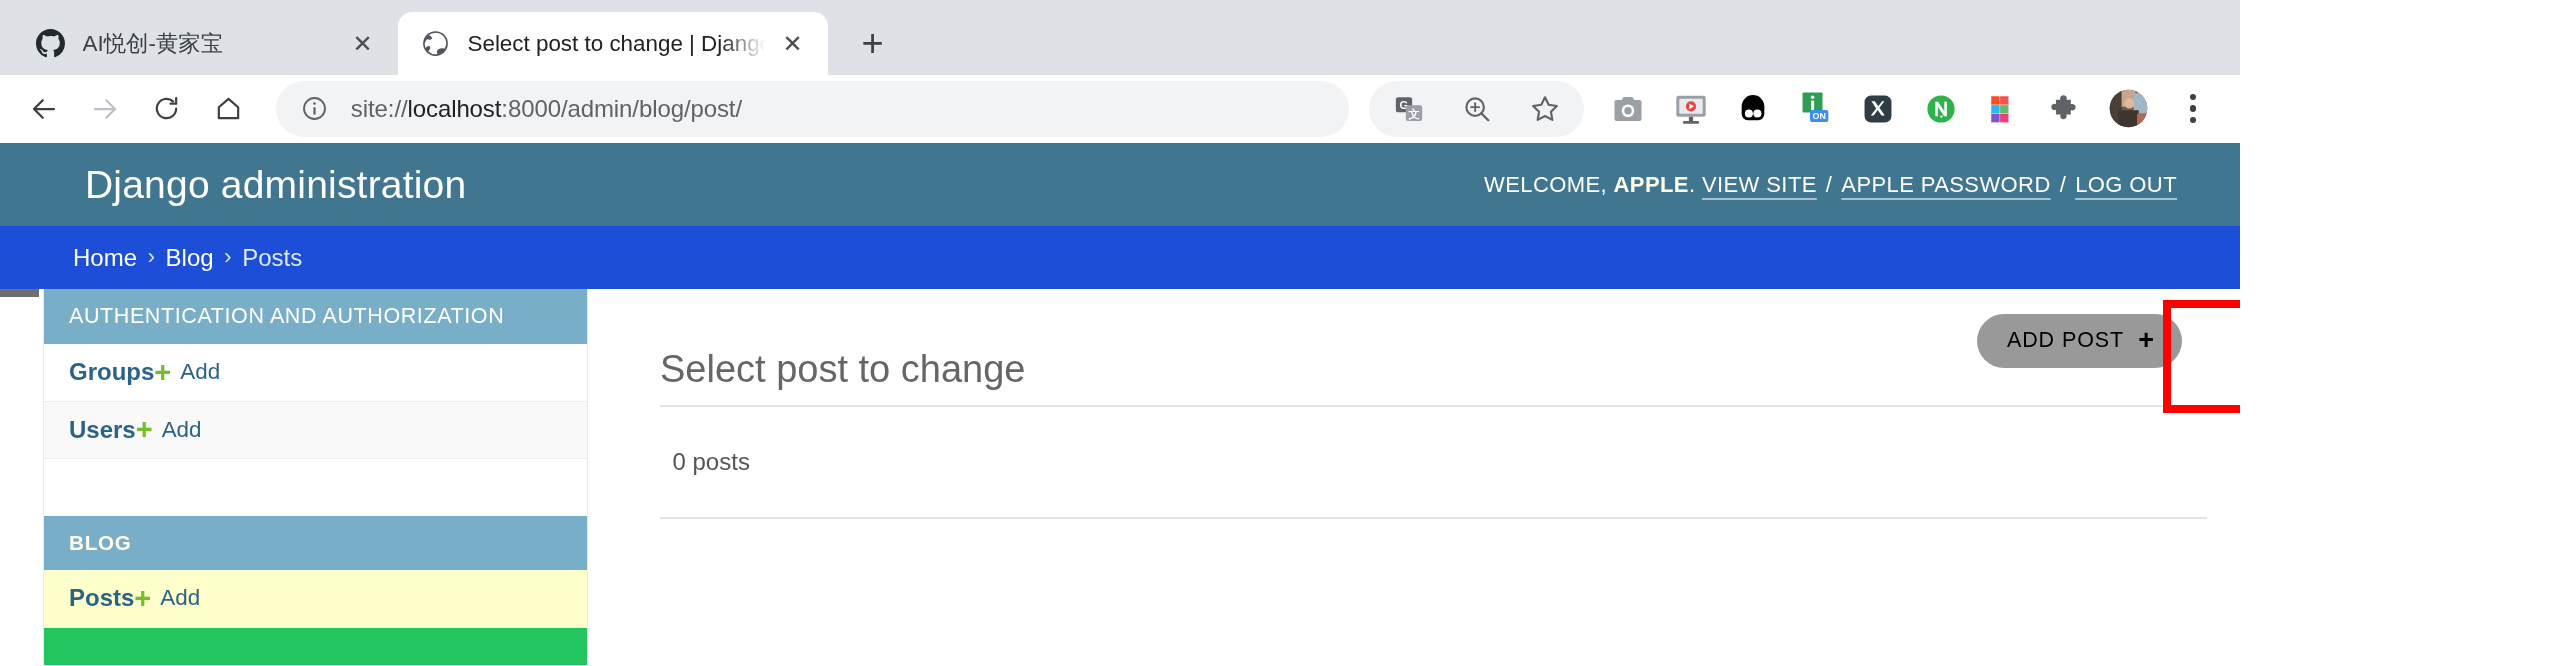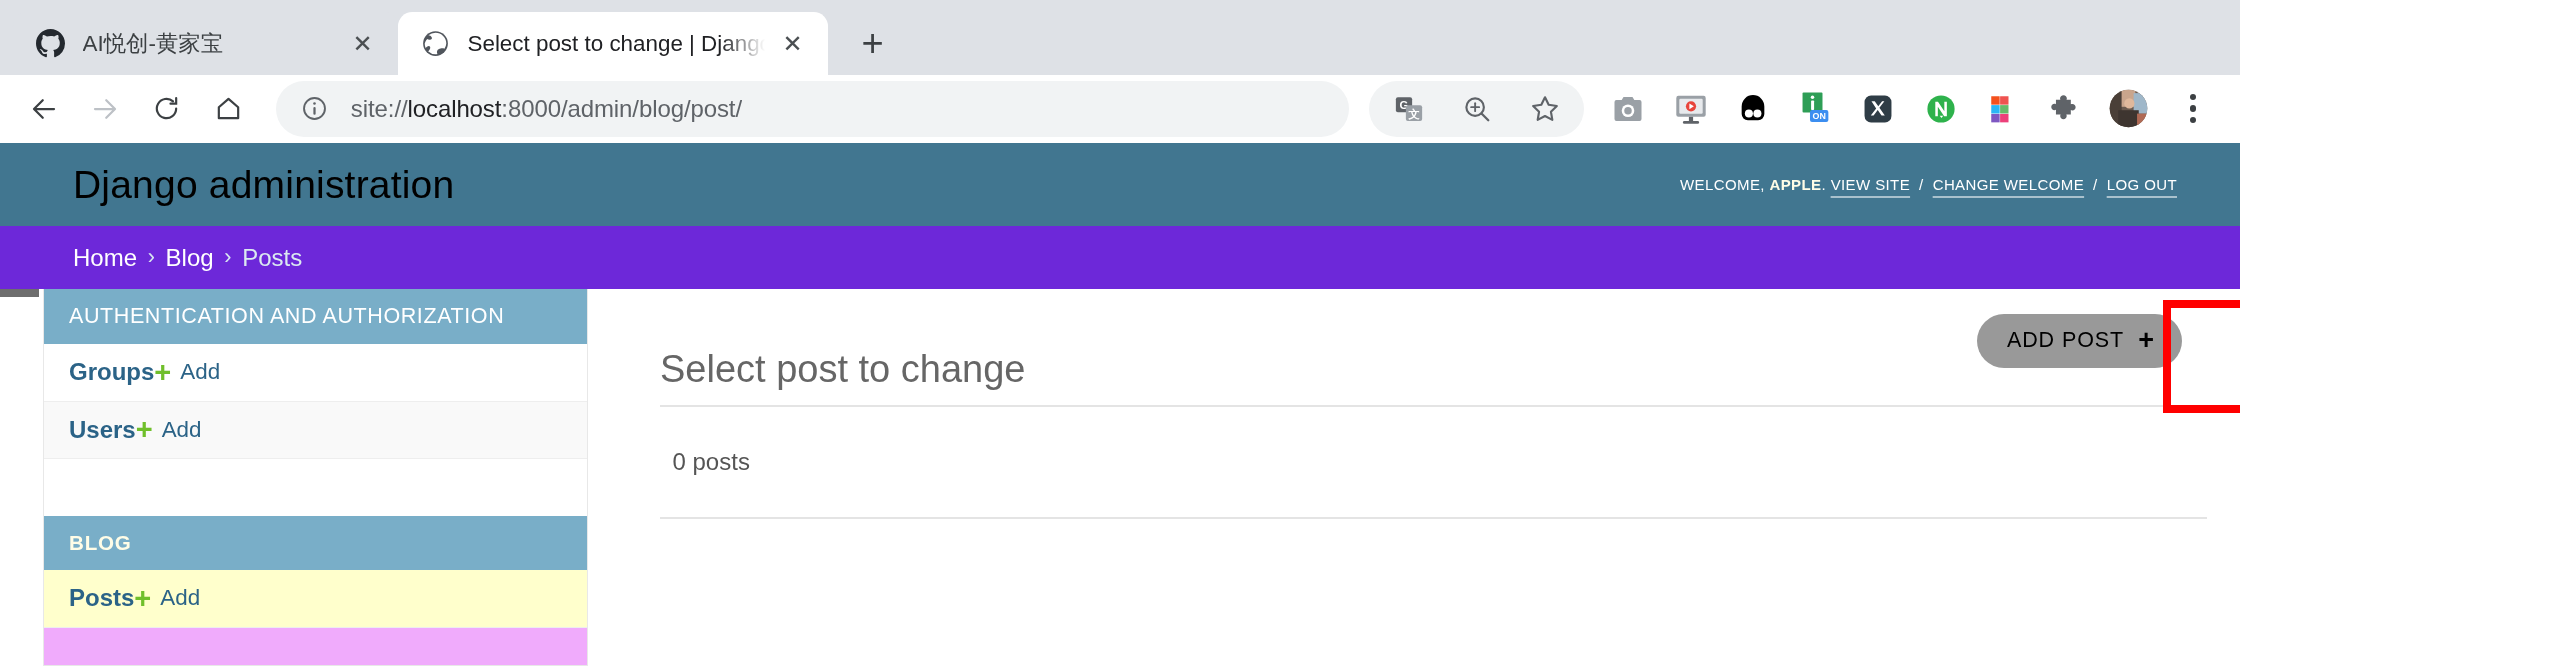--- a/index.html
+++ b/index.html
@@ -137,46 +137,47 @@
 
   .dj-header {
     background: #417690;
     height: 83px;
     display: flex;
     align-items: center;
     justify-content: space-between;
     padding: 0 63px 0 73px;
   }
   .dj-brand {
-    color: #000000;
+    color: #ffffff;
     font-size: 39px;
     font-weight: 300;
     letter-spacing: 0.2px;
     white-space: nowrap;
+    margin-left: 12px;
   }
   .dj-userlinks {
     color: #ffffff;
-    font-size: 15px;
+    font-size: 22px;
     letter-spacing: 0.4px;
     white-space: nowrap;
     display: flex;
     align-items: baseline;
   }
   .dj-userlinks .uname { font-weight: bold; color: #fffde7; }
   .dj-userlinks a {
     color: #ffffff;
     text-decoration: underline;
     text-underline-offset: 6.3px;
     text-decoration-thickness: 1.8px;
     text-decoration-color: rgba(255,255,255,0.55);
   }
   .dj-userlinks .sep { padding: 0 9px; }
 
   .breadcrumbs {
-    background: #6d28d9;
+    background: #1d4ed8;
     height: 63px;
     display: flex;
     align-items: center;
     padding-left: 73px;
     font-size: 24px;
     color: #ffffff;
   }
   .breadcrumbs a { color: #ffffff; text-decoration: none; }
   .breadcrumbs .crumb-sep { padding: 0 10.7px; color: #d8e8f0; font-size: 21.5px; }
   .breadcrumbs .crumb-current { color: #dbe9f1; }
@@ -185,21 +186,21 @@
 
   .leftgutter { width: 43px; flex: 0 0 43px; background: #fff; position: relative; }
   .leftgutter .hscroll {
     position: absolute; top: 0; left: 0;
     width: 39px; height: 8px; background: #6e6e6e;
   }
 
   .sidebar {
     width: 545px;
     flex: 0 0 545px;
-    background: #f0abfc;
+    background: #22c55e;
     border: 0.9px solid #e8e8e8;
     border-top: none;
   }
   .module-header {
     background: #79aec8;
     color: #ffffff;
     font-size: 21.5px;
     font-weight: 400;
     letter-spacing: 0.6px;
     padding: 15px 0 15px 25px;
@@ -516,21 +517,21 @@
     <div class="dj-header">
       <div class="dj-brand">Django administration</div>
       <div class="dj-userlinks">
         <span>WELCOME,</span>
         <span>&nbsp;</span>
         <span class="uname">APPLE</span>
         <span>.</span>
         <span>&nbsp;</span>
         <a href="#">VIEW SITE</a>
         <span class="sep">/</span>
-        <a href="#">CHANGE WELCOME</a>
+        <a href="#">APPLE PASSWORD</a>
         <span class="sep">/</span>
         <a href="#">LOG OUT</a>
       </div>
     </div>
 
     <div class="breadcrumbs">
       <a href="#">Home</a>
       <span class="crumb-sep">›</span>
       <a href="#">Blog</a>
       <span class="crumb-sep">›</span>

